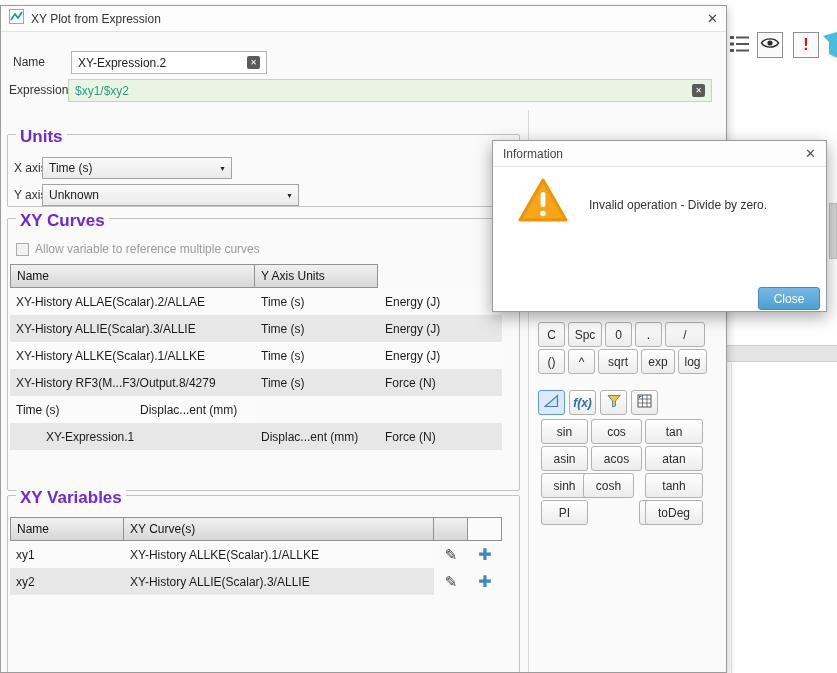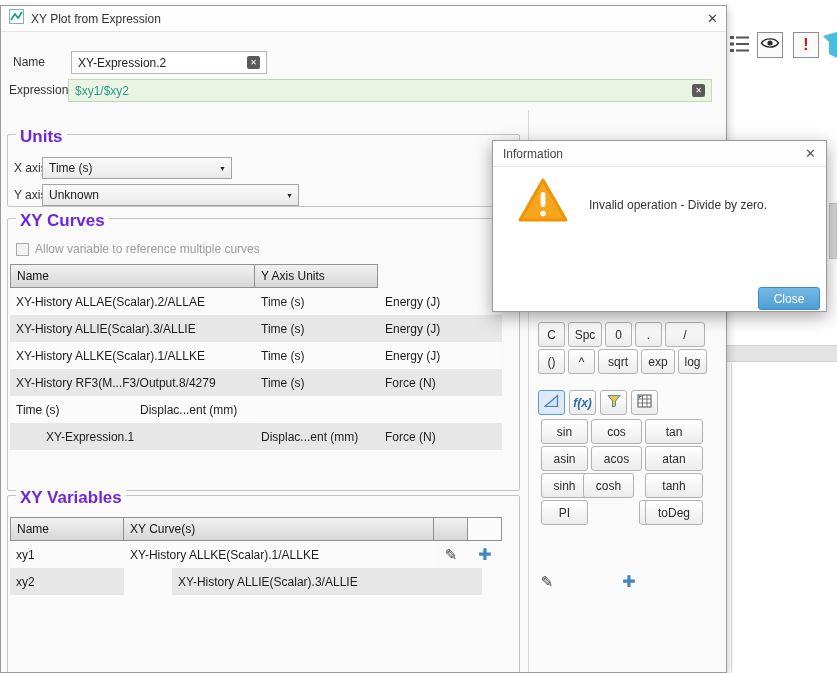--- a/index.html
+++ b/index.html
@@ -216,21 +216,21 @@
       <div class="trow" style="left:2px; top:45px;">
         <div class="td stripe-w" style="width:114px;">xy1</div>
         <div class="td stripe-w" style="width:310px;">XY-History ALLKE(Scalar).1/ALLKE</div>
         <div class="td icon-cell" style="width:34px;">
           <span class="pencil">✎</span>
         </div>
         <div class="td icon-cell" style="width:34px;">
           <span class="plus">✚</span>
         </div>
       </div>
-      <div class="trow" style="left:2px; top:72px;gap:48px;">
+      <div class="trow" style="left:2px; top:72px;">
         <div class="td stripe-g" style="width:114px;">xy2</div>
         <div class="td stripe-g" style="width:310px;">XY-History ALLIE(Scalar).3/ALLIE</div>
         <div class="td icon-cell" style="width:34px;">
           <span class="pencil">✎</span>
         </div>
         <div class="td icon-cell" style="width:34px;">
           <span class="plus">✚</span>
         </div>
       </div>
     </div>

